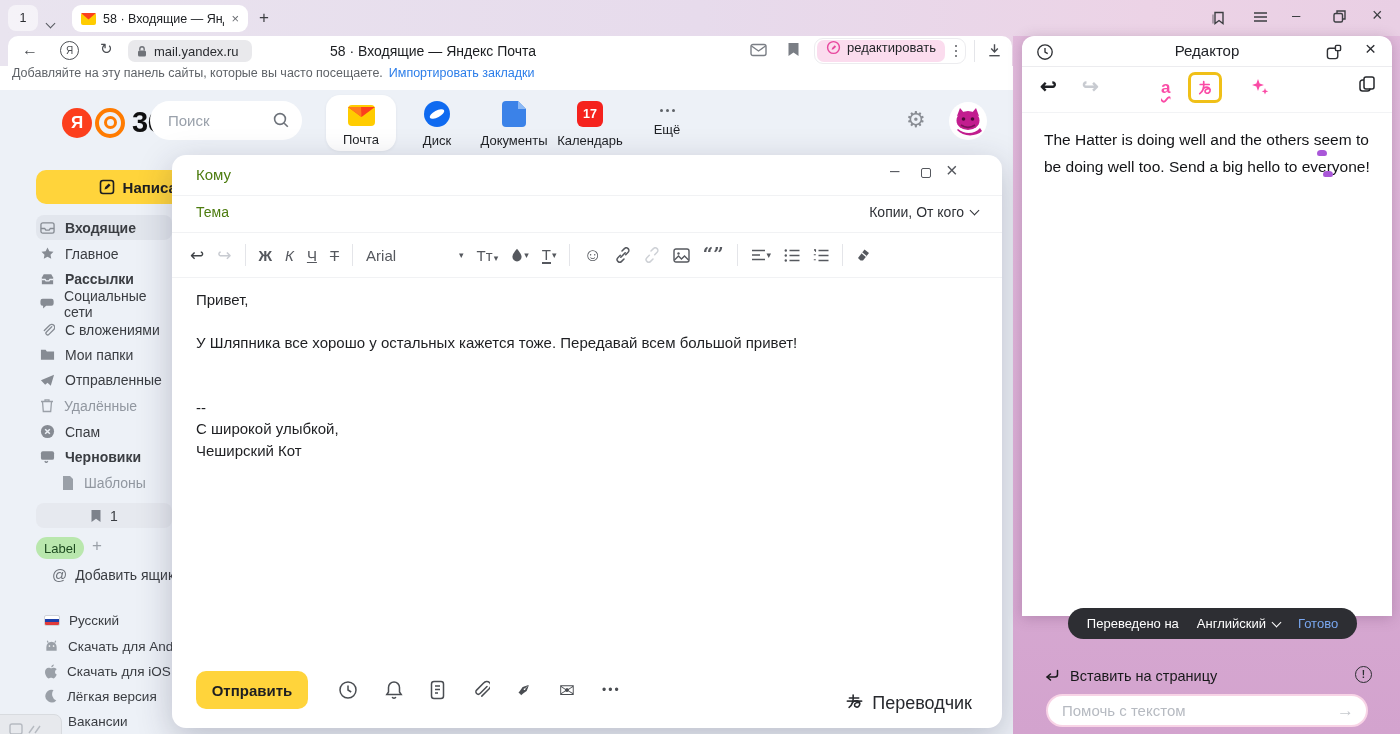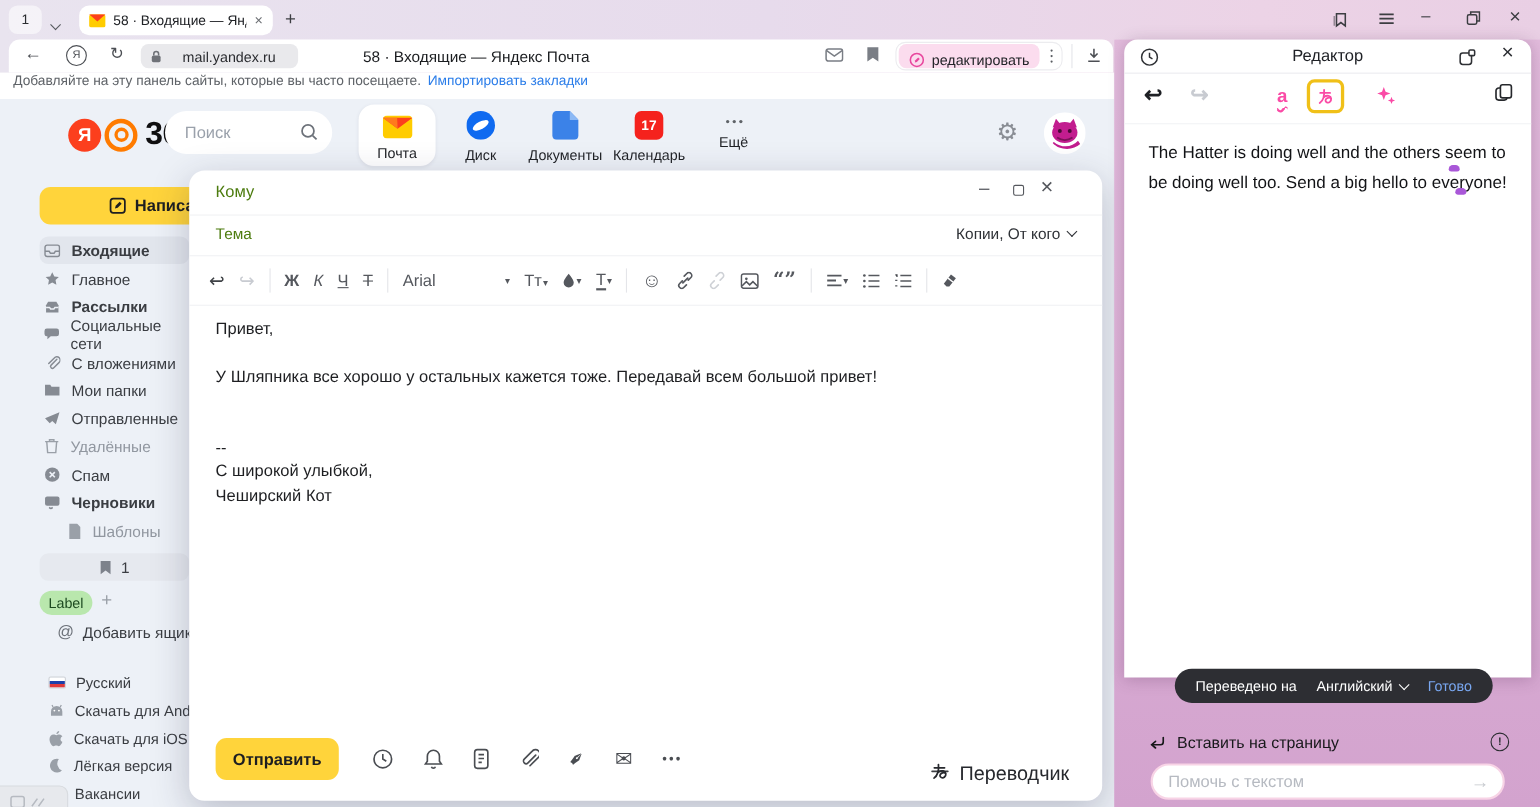--- a/index.html
+++ b/index.html
@@ -9,25 +9,25 @@
 .chev{display:inline-block;width:7px;height:7px;border-right:1.6px solid currentColor;border-bottom:1.6px solid currentColor;transform:rotate(45deg);margin-top:-3px}
 .vline{width:1px;height:22px;background:#e4e5e9}
 svg{display:block}
 
 .tabctr{left:8px;top:5px;width:30px;height:26px;background:rgba(255,255,255,.55);border-radius:8px;display:flex;align-items:center;justify-content:center;font-size:12.5px;color:#2b2d31}
 .tab{left:72px;top:5px;width:176px;height:27px;background:#fff;border-radius:9px;display:flex;align-items:center;gap:7px;padding:0 9px}
 .tabtitle{flex:1;font-size:12.5px;color:#202226;white-space:nowrap;overflow:hidden}
 .winbtn{color:#3c3e42}
 
 .addrcard{left:8px;top:36px;width:1004px;height:30px;background:#fff;border-radius:10px 10px 0 0}
-.urlpill{left:120px;top:4px;width:143px;height:22px;background:#e9e9ec;border-radius:7px;display:flex;align-items:center;gap:18px;padding:0 8px}
+.urlpill{left:120px;top:4px;width:124px;height:22px;background:#e9e9ec;border-radius:7px;display:flex;align-items:center;gap:6px;padding:0 8px}
 .urltext{font-size:13px;color:#2a2c30}
 .pagetitle{left:322px;top:7px;font-size:14px;color:#1b1d20}
 .editgroup{left:806px;top:2px;height:26px;background:#fff;border:1px solid #ececef;border-radius:9px;display:flex;align-items:center;gap:4px;padding:2px}
-.editpill{height:22px;background:#fbdcee;border-radius:7px;display:flex;align-items:flex-end;gap:6px;padding:0 9px;font-size:13px;color:#222428}
+.editpill{height:22px;background:#fbdcee;border-radius:7px;display:flex;align-items:flex-start;gap:6px;padding:0 9px;font-size:13px;color:#222428}
 .dots3v{display:flex;flex-direction:column;gap:2.5px;padding:0 6px}
 .dots3v i{width:2.5px;height:2.5px;border-radius:50%;background:#5a5d62}
 .dots3h{display:flex;gap:3px}
 .dots3h i{width:3px;height:3px;border-radius:50%;background:#5f6368}
 .bmbar{left:0;top:66px;width:1013px;height:24px;background:#fff;display:flex;align-items:flex-start;padding-left:12px;font-size:12.5px}
 .bmhint{color:#5f6368}
 .bmlink{color:#2b7de9;margin-left:6px}
 
 .mailbg{left:0;top:90px;width:1013px;height:644px;background:#edf1f7}
 .logoYa{width:30px;height:30px;border-radius:50%;background:#fc3f1d;color:#fff;font-size:17px;font-weight:700;display:flex;align-items:center;justify-content:center}

